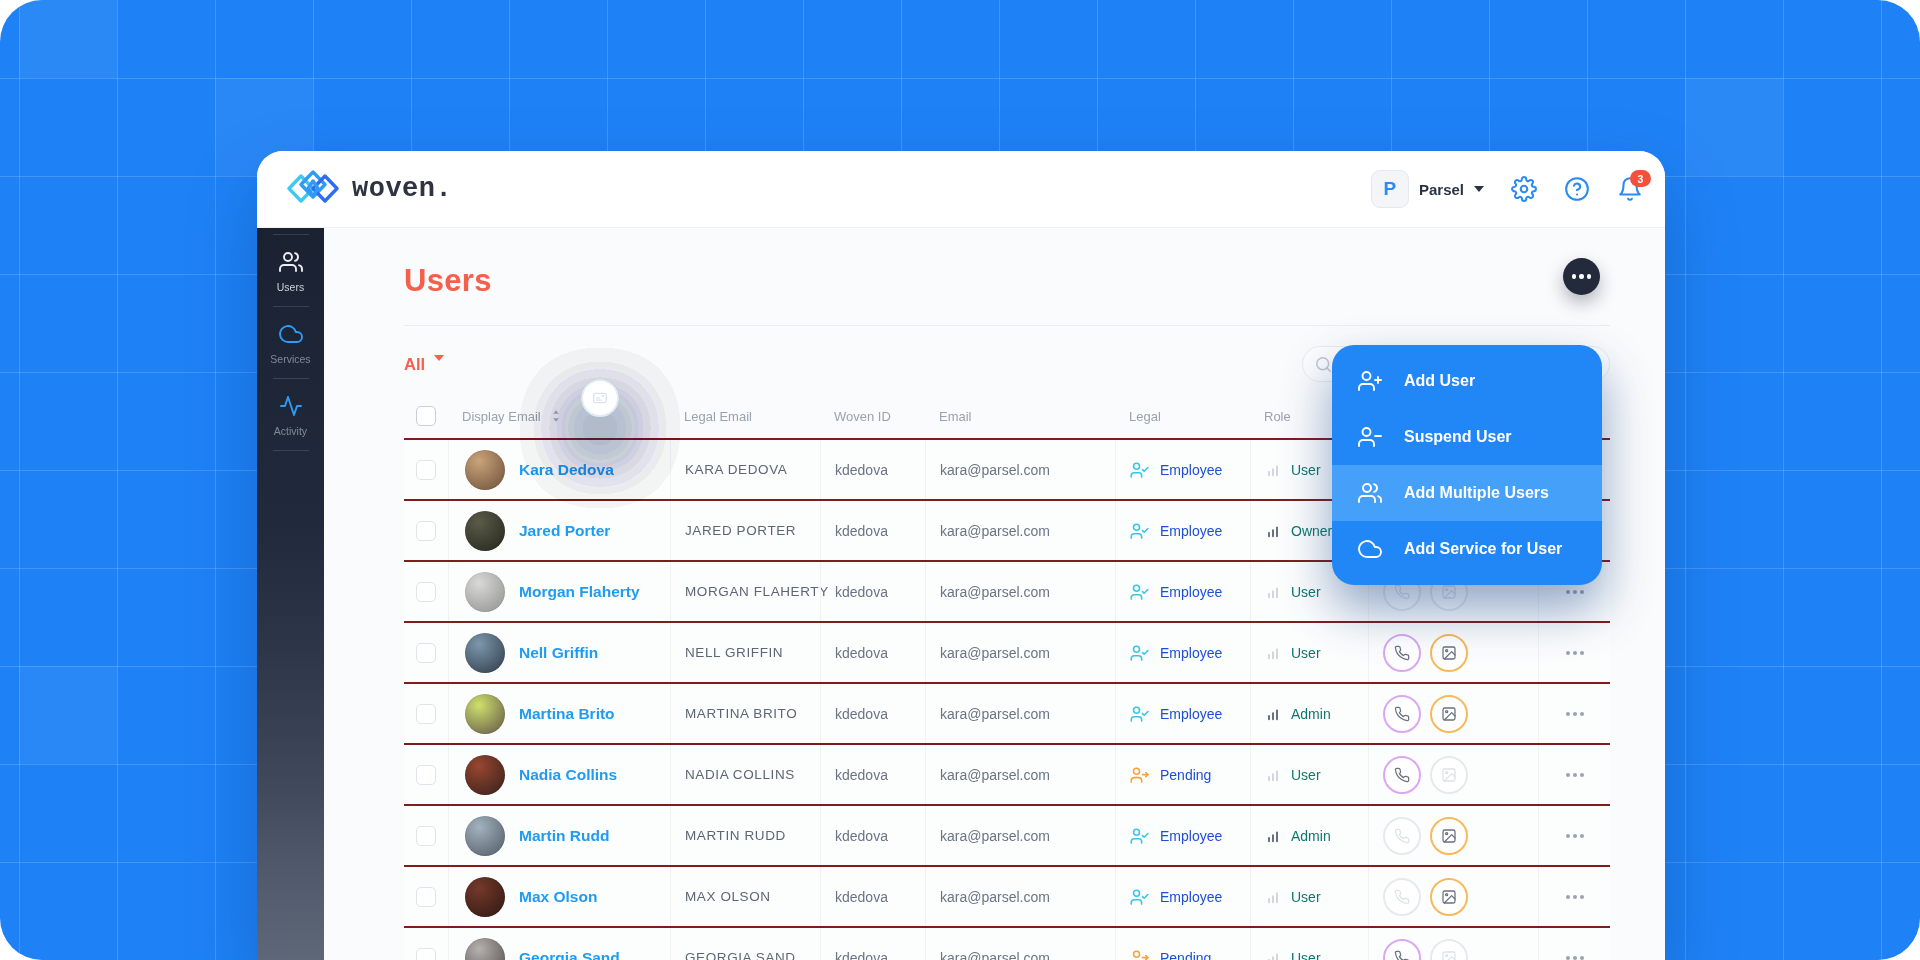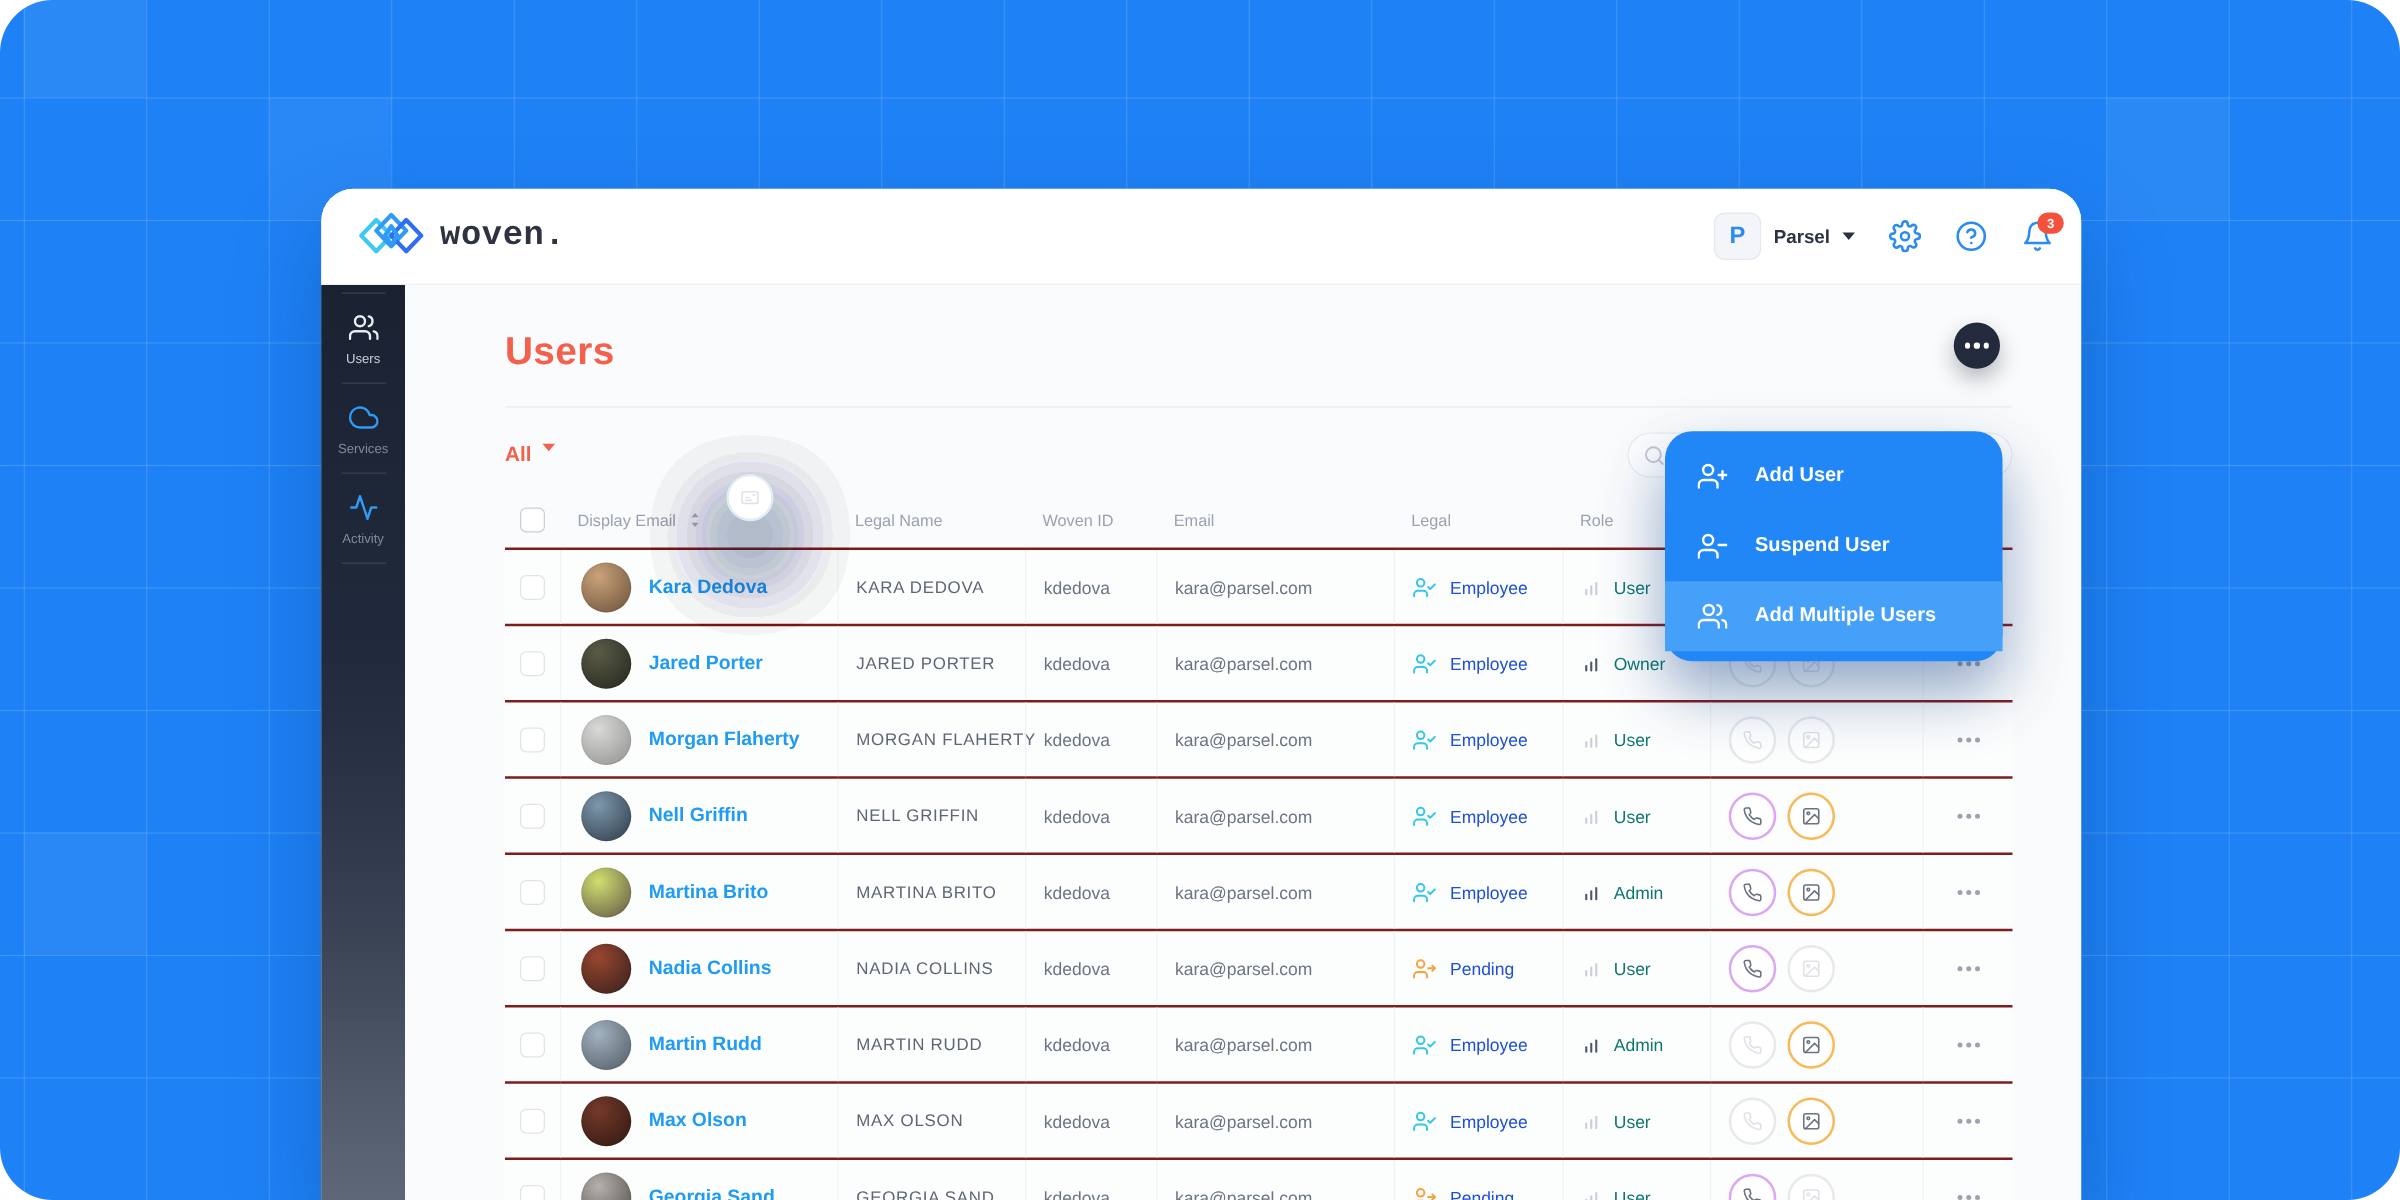--- a/index.html
+++ b/index.html
@@ -221,21 +221,21 @@
               </div>
             <div class="th">
               <span>Display Email</span>
               <span class="sort-ic">
                 <svg viewBox="0 0 16 16" fill="#aab1bf">
                     <polygon points="8,1.5 11.2,5.5 4.8,5.5"></polygon>
                     <polygon points="8,14.5 11.2,10.5 4.8,10.5"></polygon>
                   </svg>
               </span>
             </div>
-            <div class="th">Legal Name</div>
+            <div class="th">Legal Email</div>
             <div class="th">Woven ID</div>
             <div class="th">Email</div>
             <div class="th">Legal</div>
             <div class="th">Role</div>
             <div class="th"></div>
             <div class="th"></div>
           </div>
           <div id="tbody">
   <div class="trow">
     <div class="cell center">
@@ -866,14 +866,20 @@
   <div class="menu-item highlighted">
     <span class="mi-ic"><svg viewBox="0 0 24 24" fill="none" stroke="currentColor" stroke-width="1.9" stroke-linecap="round" stroke-linejoin="round" width="100%" height="100%">
             <path d="M17 21v-2a4 4 0 0 0-4-4H5a4 4 0 0 0-4 4v2"></path>
             <circle cx="9" cy="7" r="4"></circle>
             <path d="M23 21v-2a4 4 0 0 0-3-3.87"></path>
             <path d="M16 3.13a4 4 0 0 1 0 7.75"></path>
           </svg></span>
     <span class="mi-label">Add Multiple Users</span>
   </div>
 
+  <div class="menu-item">
+    <span class="mi-ic"><svg viewBox="0 0 24 24" fill="none" stroke="currentColor" stroke-width="1.9" stroke-linecap="round" stroke-linejoin="round" width="100%" height="100%">
+            <path d="M18 10h-1.26A8 8 0 1 0 9 20h9a5 5 0 0 0 0-10z"></path>
+          </svg></span>
+    <span class="mi-label">Add Service for User</span>
+  </div>
 </div>
 </div>
 
 </body></html>

